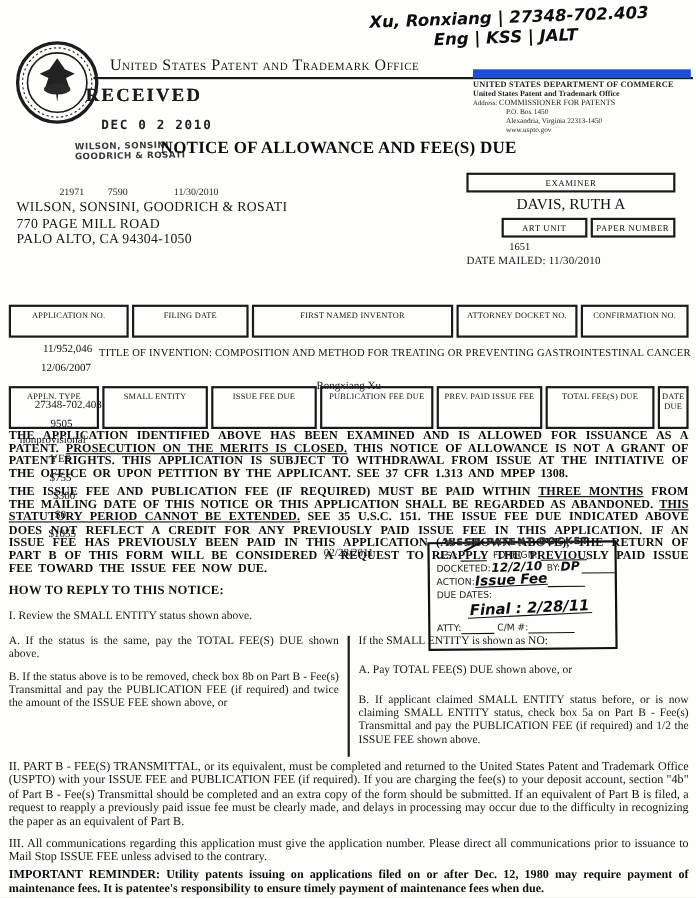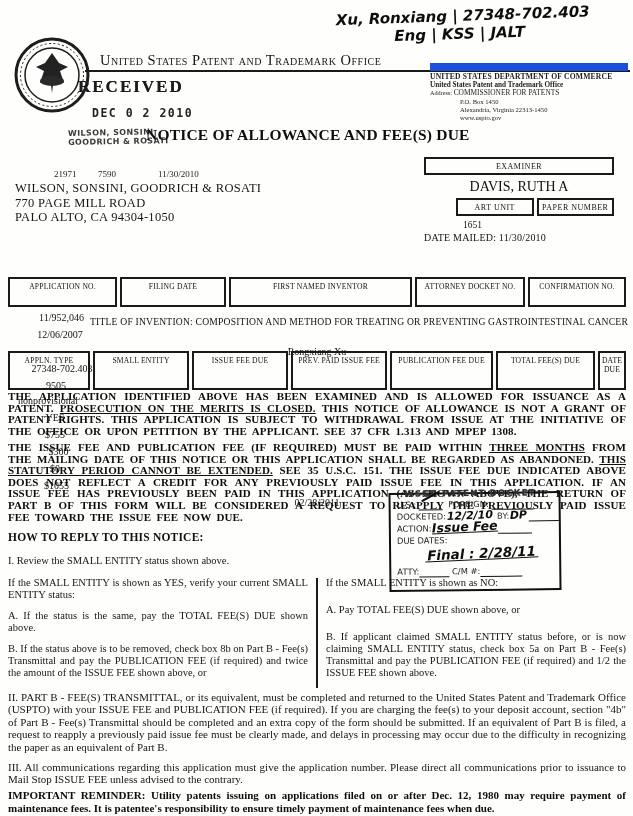--- a/index.html
+++ b/index.html
@@ -160,22 +160,22 @@
     </div>
   </div>
 
   <div class="abs toi" style="left:8px;top:316px;width:620px;">TITLE OF INVENTION: COMPOSITION AND METHOD FOR TREATING OR PREVENTING GASTROINTESTINAL CANCER</div>
 
   <div class="abs" style="left:8px;top:351px;width:618px;">
     <div class="trow">
       <div class="tcell" style="width:76px">APPLN. TYPE</div>
       <div class="tcell" style="width:90px">SMALL ENTITY</div>
       <div class="tcell" style="width:90px">ISSUE FEE DUE</div>
+      <div class="tcell" style="width:97px">PUBLICATION FEE DUE</div>
       <div class="tcell" style="width:90px">PREV. PAID ISSUE FEE</div>
-      <div class="tcell" style="width:97px">PUBLICATION FEE DUE</div>
       <div class="tcell" style="width:93px">TOTAL FEE(S) DUE</div>
       <div class="tcell" style="flex:1">DATE DUE</div>
     </div>
     <div class="vrow">
       <div class="vcell" style="width:80px">nonprovisional</div>
       <div class="vcell" style="width:94px">YES</div>
       <div class="vcell" style="width:94px">$755</div>
       <div class="vcell" style="width:101px">$300</div>
       <div class="vcell" style="width:94px">$0</div>
       <div class="vcell" style="width:97px">$1055</div>
@@ -188,21 +188,20 @@
   </div>
 
   <div class="abs bp" style="left:8px;top:442px;width:618px;">
     <span>THE ISSUE FEE AND PUBLICATION FEE (IF REQUIRED) MUST BE PAID WITHIN </span><u>THREE MONTHS</u><span> FROM THE MAILING DATE OF THIS NOTICE OR THIS APPLICATION SHALL BE REGARDED AS ABANDONED.  </span><u>THIS STATUTORY PERIOD CANNOT BE EXTENDED.</u><span>  SEE 35 U.S.C. 151.  THE ISSUE FEE DUE INDICATED ABOVE DOES NOT REFLECT A CREDIT FOR ANY PREVIOUSLY PAID ISSUE FEE IN THIS APPLICATION.  IF AN ISSUE FEE HAS PREVIOUSLY BEEN PAID IN THIS APPLICATION (AS SHOWN ABOVE), THE RETURN OF PART B OF THIS FORM WILL BE CONSIDERED A REQUEST TO REAPPLY THE PREVIOUSLY PAID ISSUE FEE TOWARD THE ISSUE FEE NOW DUE.</span>
   </div>
 
   <div class="abs h2r" style="left:8px;top:531px;">HOW TO REPLY TO THIS NOTICE:</div>
   <div class="abs col" style="left:8px;top:555px;">I. Review the SMALL ENTITY status shown above.</div>
 
   <div class="abs col" style="left:8px;top:577px;width:300px;">
-    <p>If the SMALL ENTITY is shown as YES, verify your current SMALL ENTITY status:</p>
     <p>A. If the status is the same, pay the TOTAL FEE(S) DUE shown above.</p>
     <p>B. If the status above is to be removed, check box 8b on Part B - Fee(s) Transmittal and pay the PUBLICATION FEE (if required) and twice the amount of the ISSUE FEE shown above, or</p>
   </div>
   <div class="abs divider" style="left:316px;top:578px;height:110px;"></div>
   <div class="abs col" style="left:326px;top:577px;width:300px;">
     <p style="margin-bottom:15px;">If the SMALL ENTITY is shown as NO:</p>
     <p style="margin-bottom:15px;">A. Pay TOTAL FEE(S) DUE shown above, or</p>
     <p>B. If applicant claimed SMALL ENTITY status before, or is now claiming SMALL ENTITY status, check box 5a on Part B -  Fee(s) Transmittal and pay the PUBLICATION FEE (if required) and 1/2 the ISSUE FEE shown above.</p>
   </div>
 

